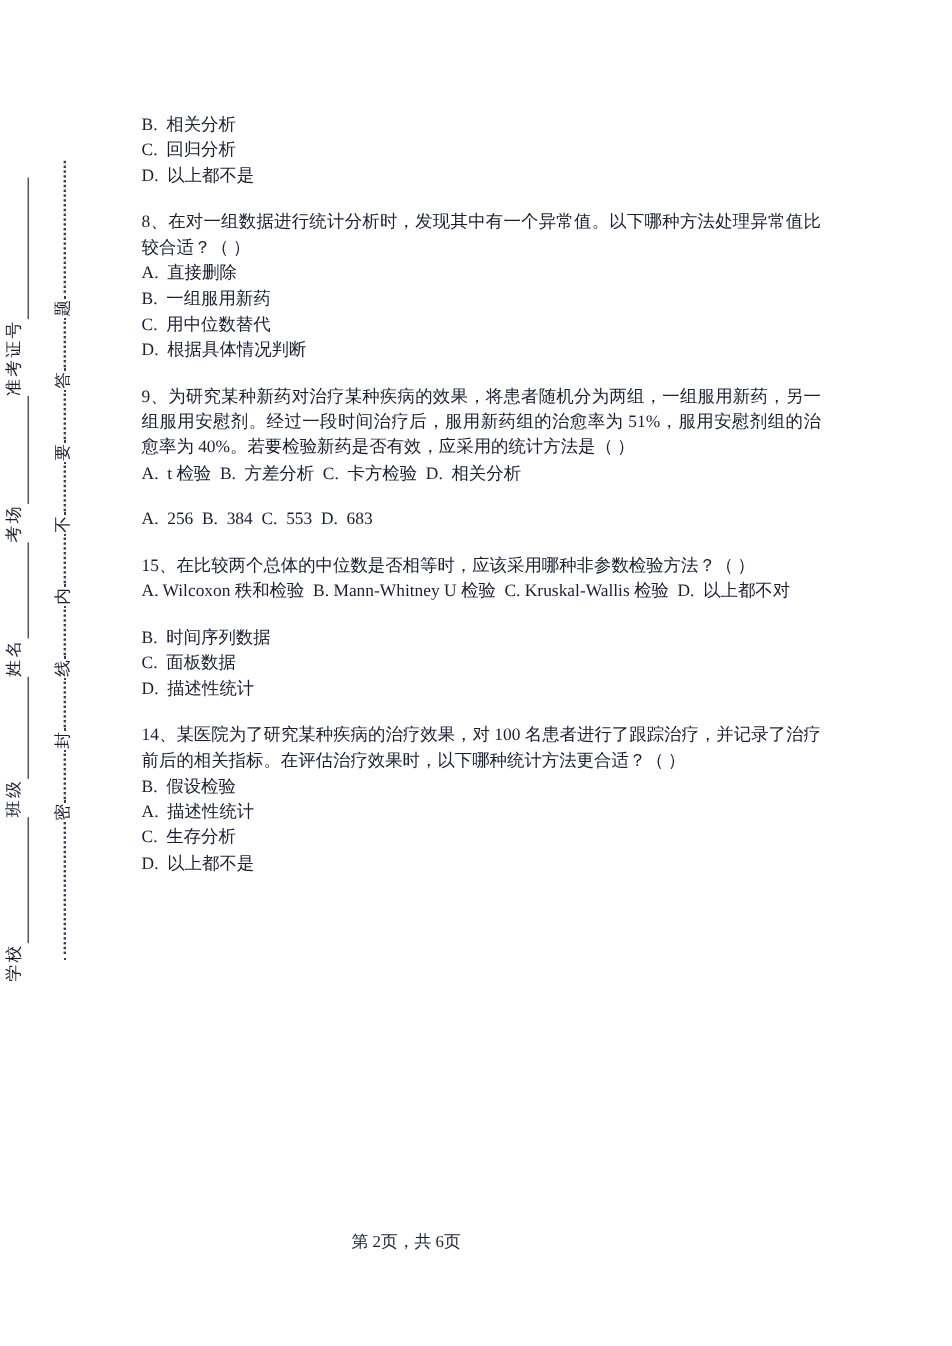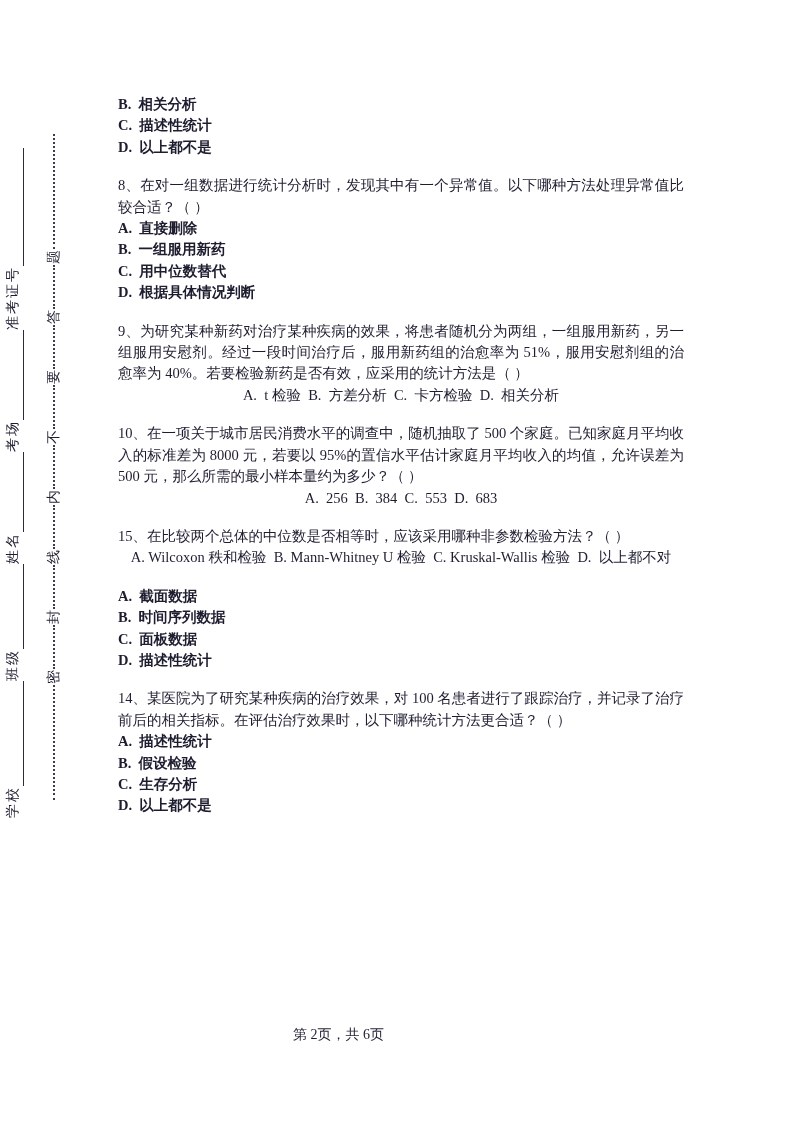--- a/index.html
+++ b/index.html
@@ -57,22 +57,22 @@
   .main {
     position: absolute;
     left: 118px;
     top: 94px;
     width: 566px;
     font-size: 14.5px;
     line-height: 21.4px;
   }
   .qblock { margin-bottom: 17px; }
   .stem { white-space: pre-wrap; text-align: justify; }
-  .option { white-space: pre-wrap; font-weight: bold; }
-  .options-line { white-space: pre; text-align: center; }
+  .option { white-space: pre-wrap; }
+  .options-line { white-space: pre; }
 
   
   .footer {
     position: absolute;
     top: 1026px;
     left: 0;
     width: 677px;
     text-align: center;
     font-size: 14px;
   }
@@ -112,59 +112,57 @@
     <span class="seal-char">答</span>
     <span class="dots dots-mid"></span>
     <span class="seal-char">题</span>
     <span class="dots dots-end"></span>
   </div>
 
   <div class="main">
 
     <div class="qblock">
       <div class="option">B.  相关分析</div>
-      <div class="option">C.  描述性统计</div>
+      <div class="option">C.  回归分析</div>
       <div class="option">D.  以上都不是</div>
     </div>
 
     <div class="qblock">
       <div class="stem">8、在对一组数据进行统计分析时，发现其中有一个异常值。以下哪种方法处理异常值比较合适？（ ）</div>
       <div class="option">A.  直接删除</div>
       <div class="option">B.  一组服用新药</div>
       <div class="option">C.  用中位数替代</div>
       <div class="option">D.  根据具体情况判断</div>
     </div>
 
     <div class="qblock">
       <div class="stem">9、为研究某种新药对治疗某种疾病的效果，将患者随机分为两组，一组服用新药，另一组服用安慰剂。经过一段时间治疗后，服用新药组的治愈率为 51%，服用安慰剂组的治愈率为 40%。若要检验新药是否有效，应采用的统计方法是（ ）</div>
       <div class="options-line">A.  t 检验  B.  方差分析  C.  卡方检验  D.  相关分析</div>
     </div>
 
     <div class="qblock">
-      <div class="stem">10、在一项关于城市居民消费水平的调查中，随机抽取了 500 个家庭。已知家庭月平均收入的标准差为 8000 元，若要以 95%的置信水平估计家庭月平均收入的均值，允许误差为 500 元，那么所需的最小样本量约为多少？（ ）</div>
       <div class="options-line">A.  256  B.  384  C.  553  D.  683</div>
     </div>
 
     <div class="qblock">
       <div class="stem">15、在比较两个总体的中位数是否相等时，应该采用哪种非参数检验方法？（ ）</div>
       <div class="options-line">A. Wilcoxon 秩和检验  B. Mann-Whitney U 检验  C. Kruskal-Wallis 检验  D.  以上都不对</div>
     </div>
 
     <div class="qblock">
-      <div class="option">A.  截面数据</div>
       <div class="option">B.  时间序列数据</div>
       <div class="option">C.  面板数据</div>
       <div class="option">D.  描述性统计</div>
     </div>
 
 
     <div class="qblock">
       <div class="stem">14、某医院为了研究某种疾病的治疗效果，对 100 名患者进行了跟踪治疗，并记录了治疗前后的相关指标。在评估治疗效果时，以下哪种统计方法更合适？（ ）</div>
+      <div class="option">B.  假设检验</div>
       <div class="option">A.  描述性统计</div>
-      <div class="option">B.  假设检验</div>
       <div class="option">C.  生存分析</div>
       <div class="option">D.  以上都不是</div>
     </div>
 
   </div>
 
   <div class="footer">第 2页，共 6页</div>
 
 </div>
 

